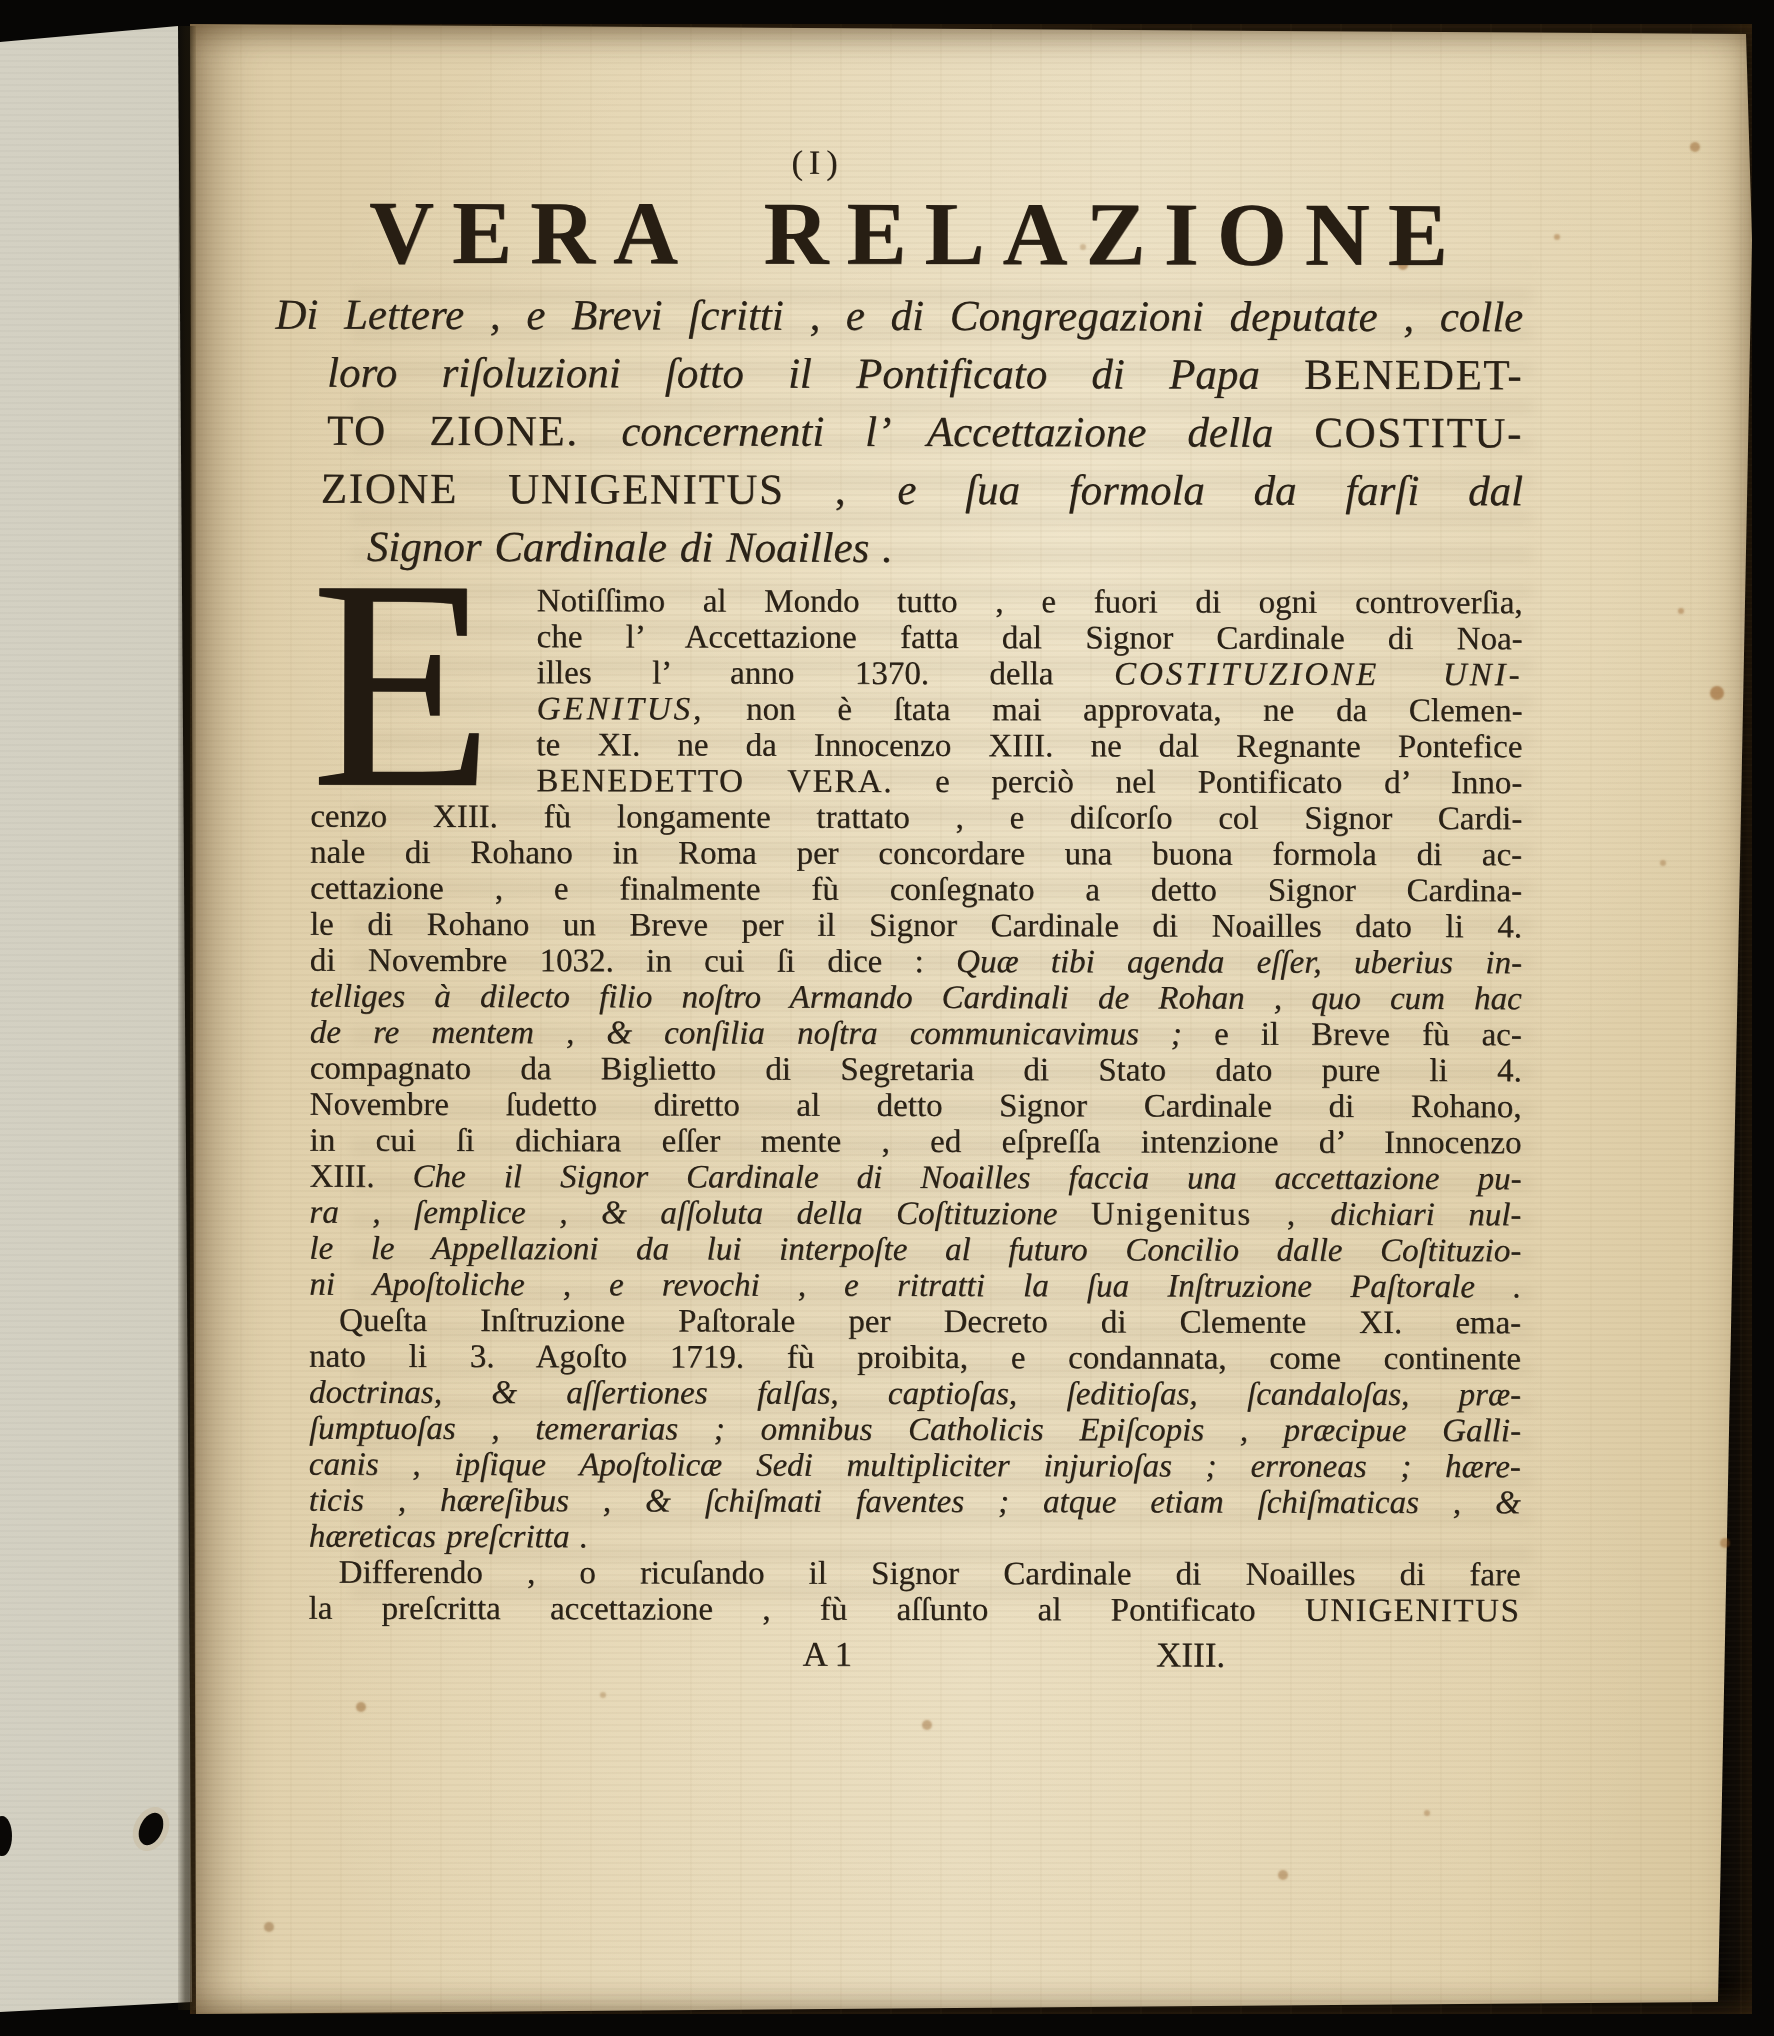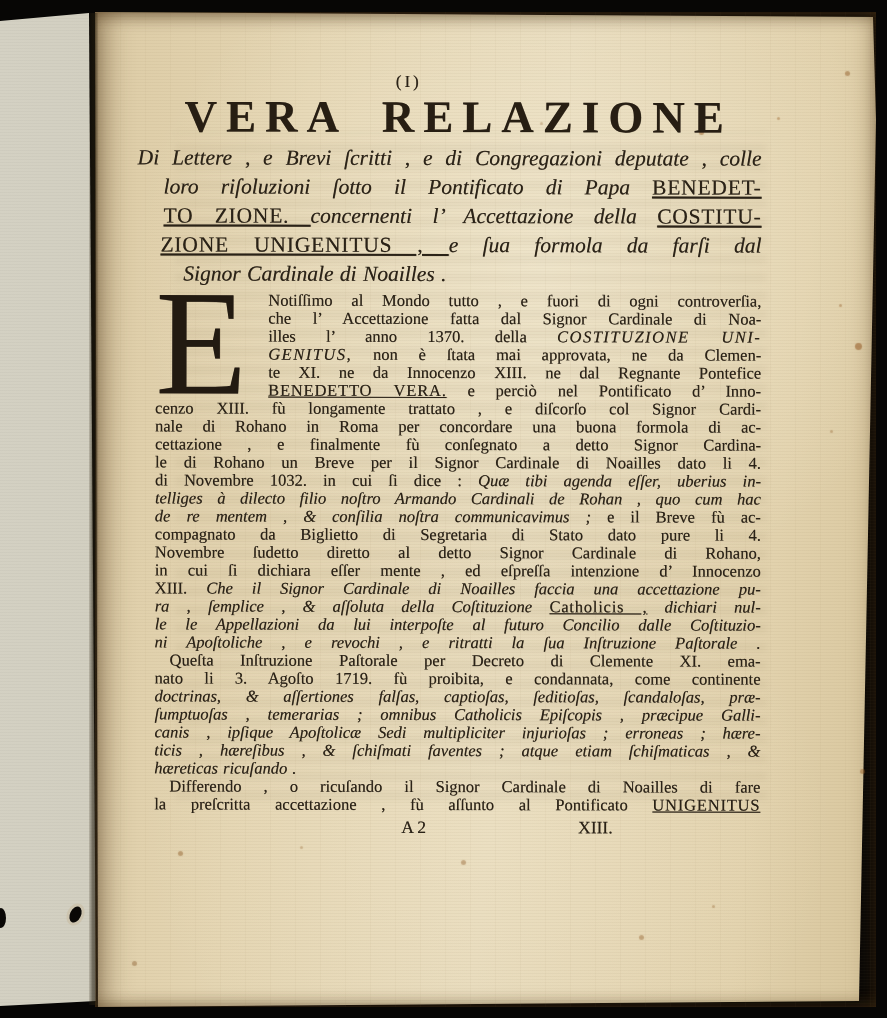--- a/index.html
+++ b/index.html
@@ -95,21 +95,21 @@
   .line{text-align:justify;text-align-last:justify;word-spacing:1px;}
   .line.last{text-align-last:left;}
   .line.hang{margin-left:-18px;}
   .line.in8{margin-left:8px;}
   .line.in5{margin-left:5px;}
   .line.in28{margin-left:28px;}
   .line.ind{text-indent:15px;}
   .line.dc{margin-left:113px;}
   .it{font-style:italic;}
   .sp{letter-spacing:1.5px;}
-  .rc{font-style:normal;letter-spacing:.8px;text-decoration:underline;}
+  .rc{font-style:normal;letter-spacing:.8px;}
   .body{margin-top:3px;position:relative;font-size:16.5px;line-height:18px;}
   .dropcap{
     position:absolute;left:0px;top:-9px;font-size:150px;line-height:.8;
     font-weight:400;color:#221a11;
   }
   .sigrow{display:flex;margin-top:3px;font-size:17.5px;}
   .sig{margin-left:247px;}
   .catch{margin-left:152px;}
 </style>
 </head>
@@ -148,31 +148,31 @@
         <div class="line"><span>nale di Rohano in Roma per concordare una buona formola di ac-</span></div>
         <div class="line"><span>cettazione , e finalmente fù conſegnato a detto Signor Cardina-</span></div>
         <div class="line"><span>le di Rohano un Breve per il Signor Cardinale di Noailles dato li 4.</span></div>
         <div class="line"><span>di Novembre 1032. in cui ſi dice : </span><span class="it">Quæ tibi agenda eſſer, uberius in-</span></div>
         <div class="line"><span class="it">telliges à dilecto filio noſtro Armando Cardinali de Rohan , quo cum hac</span></div>
         <div class="line"><span class="it">de re mentem , &amp; conſilia noſtra communicavimus ;</span><span> e il Breve fù ac-</span></div>
         <div class="line"><span>compagnato da Biglietto di Segretaria di Stato dato pure li 4.</span></div>
         <div class="line"><span>Novembre ſudetto diretto al detto Signor Cardinale di Rohano,</span></div>
         <div class="line"><span>in cui ſi dichiara eſſer mente , ed eſpreſſa intenzione d’ Innocenzo</span></div>
         <div class="line"><span>XIII. </span><span class="it">Che il Signor Cardinale di Noailles faccia una accettazione pu-</span></div>
-        <div class="line"><span class="it">ra , ſemplice , &amp; aſſoluta della Coſtituzione </span><span class="rc">Catholicis ,</span><span class="it"> dichiari nul-</span></div>
+        <div class="line"><span class="it">ra , ſemplice , &amp; aſſoluta della Coſtituzione </span><span class="rc">Unigenitus ,</span><span class="it"> dichiari nul-</span></div>
         <div class="line"><span class="it">le le Appellazioni da lui interpoſte al futuro Concilio dalle Coſtituzio-</span></div>
         <div class="line"><span class="it">ni Apoſtoliche , e revochi , e ritratti la ſua Inſtruzione Paſtorale .</span></div>
         <div class="line ind"><span>Queſta Inſtruzione Paſtorale per Decreto di Clemente XI. ema-</span></div>
         <div class="line"><span>nato li 3. Agoſto 1719. fù proibita, e condannata, come continente</span></div>
         <div class="line"><span class="it">doctrinas, &amp; aſſertiones falſas, captioſas, ſeditioſas, ſcandaloſas, præ-</span></div>
         <div class="line"><span class="it">ſumptuoſas , temerarias ; omnibus Catholicis Epiſcopis , præcipue Galli-</span></div>
         <div class="line"><span class="it">canis , ipſique Apoſtolicæ Sedi multipliciter injurioſas ; erroneas ; hære-</span></div>
         <div class="line"><span class="it">ticis , hæreſibus , &amp; ſchiſmati faventes ; atque etiam ſchiſmaticas , &amp;</span></div>
-        <div class="line last"><span class="it">hæreticas ricuſando .</span></div>
+        <div class="line last"><span class="it">hæreticas preſcritta .</span></div>
         <div class="line ind"><span>Differendo , o ricuſando il Signor Cardinale di Noailles di fare</span></div>
         <div class="line"><span>la preſcritta accettazione , fù aſſunto al Pontificato </span><span class="rc">UNIGENITUS</span></div>
       </div>
     <div class="sigrow">
-      <span class="sig">A 2</span>
+      <span class="sig">A 1</span>
       <span class="catch">XIII.</span>
     </div>
   </div>
 </div>
 
 </body></html>

